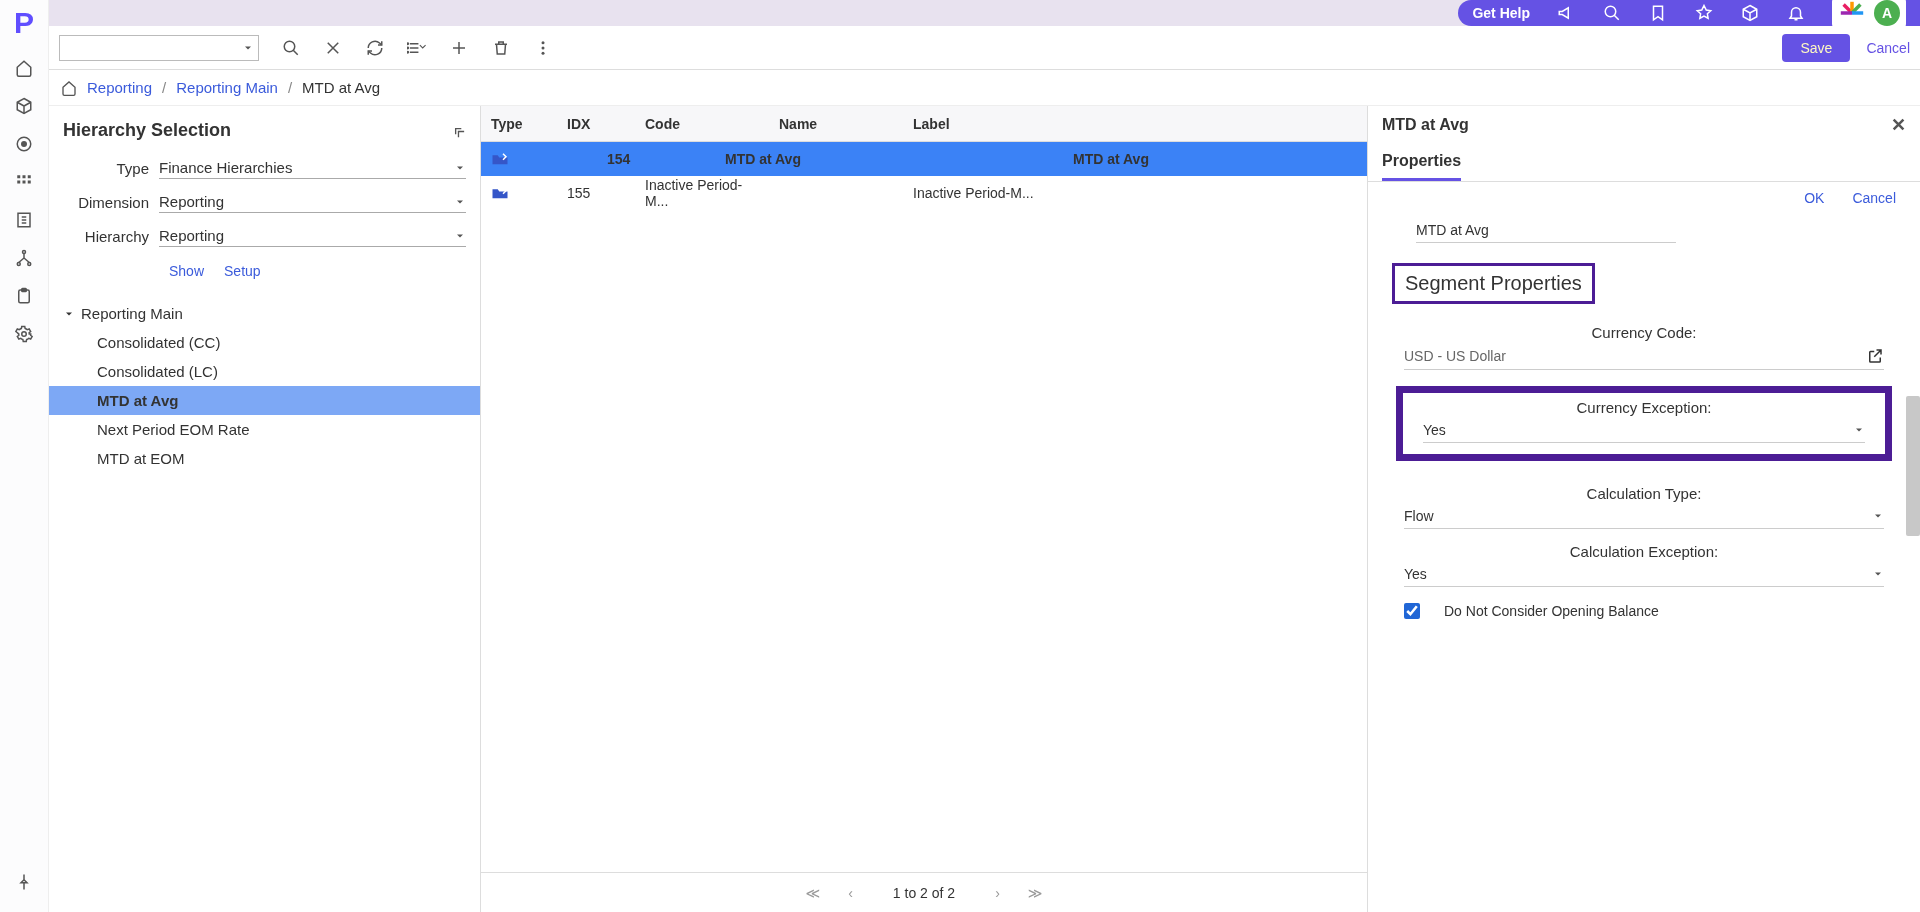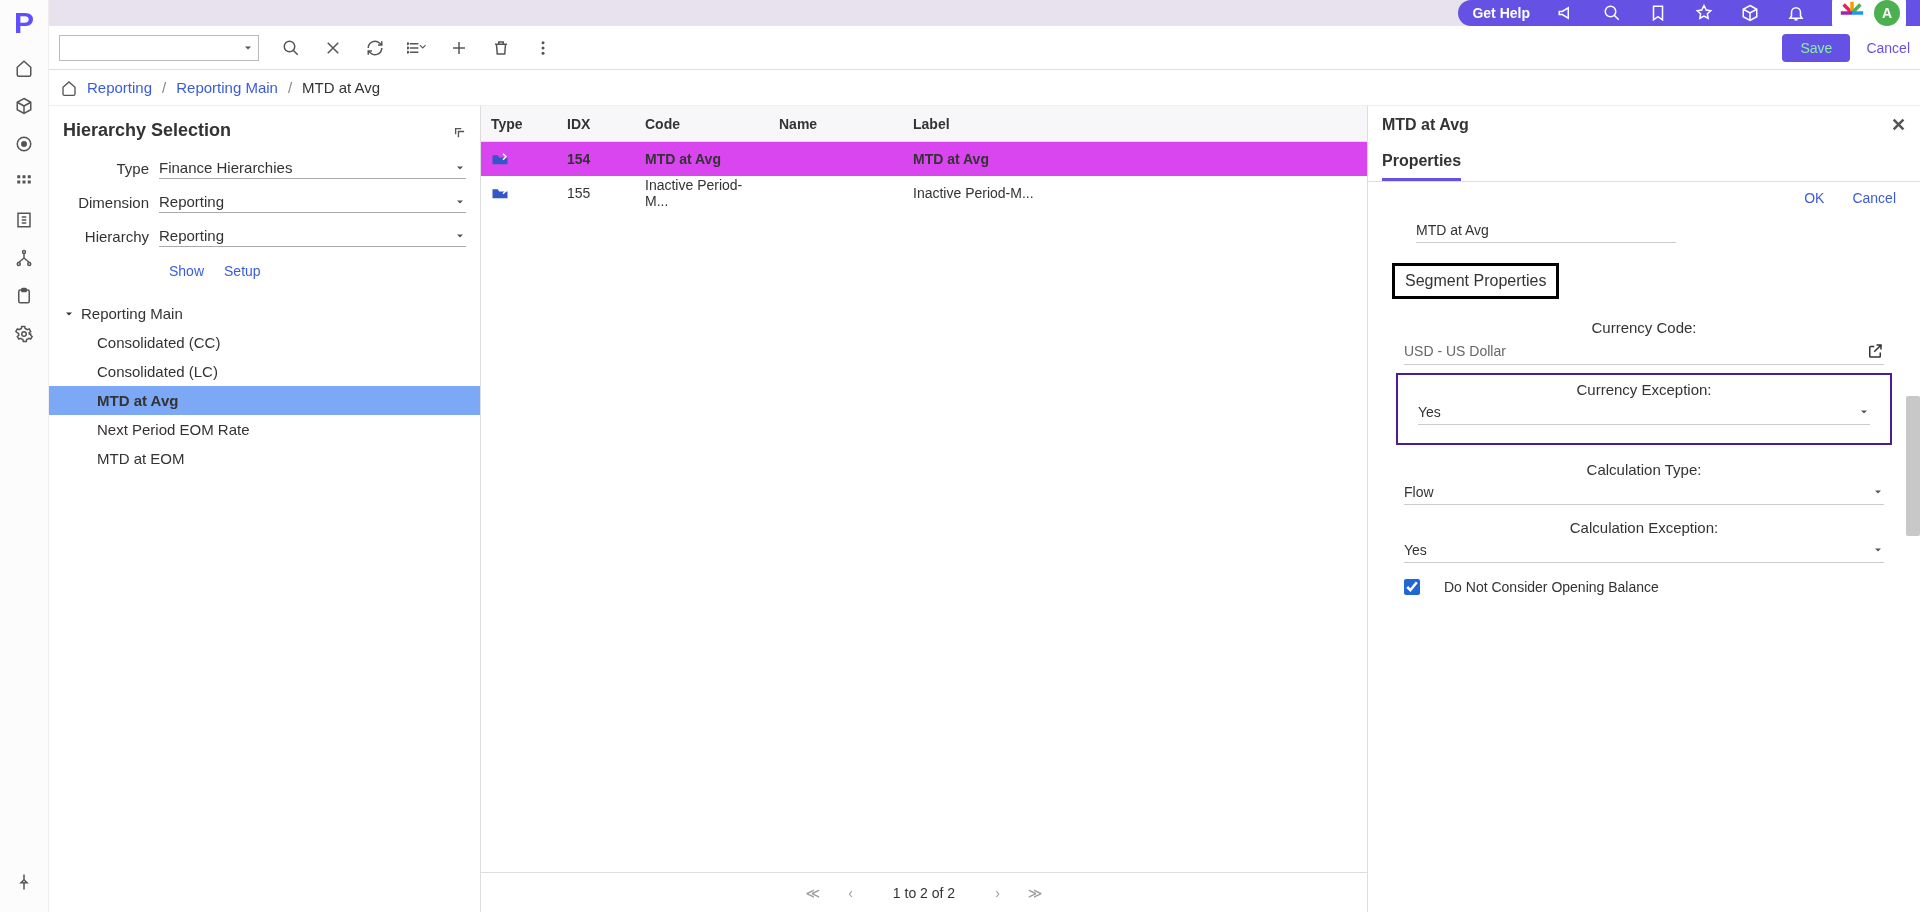--- a/index.html
+++ b/index.html
@@ -15,21 +15,21 @@
 .topbar-purple { background:#6552e4; height:100%; display:flex; align-items:center; padding: 0 14px; gap: 26px; color:#fff; border-top-left-radius: 22px; border-bottom-left-radius: 22px;}
 .gethelp { font-weight:600; font-size:14px; }
 .top-icon { width:20px; height:20px; display:flex; align-items:center; justify-content:center; cursor:pointer; color:#fff; }
 .top-right-box { background:#fff; border-radius:6px; padding:3px 6px; display:flex; align-items:center; gap:8px; }
 .flower { width:28px; height:28px; }
 .avatar { width:26px; height:26px; border-radius:50%; background:#4caf50; color:#fff; display:flex; align-items:center; justify-content:center; font-weight:600; }
 .toolbar2 { height:44px; border-bottom:1px solid #ddd; display:flex; align-items:center; padding: 0 10px; gap: 22px; }
 .dropdown-empty { width: 200px; height:26px; border:1px solid #bbb; background:#fff; display:flex; align-items:center; justify-content:flex-end; padding-right:4px; }
 .toolbar-icon { width:20px; height:20px; color:#555; cursor:pointer; display:flex; align-items:center; justify-content:center; }
 .toolbar-right { margin-left:auto; display:flex; gap:16px; align-items:center; }
-.btn-save { background:#6552e4; color:#86efac; border:none; border-radius:4px; padding:6px 18px; font-size:14px; cursor:pointer; }
+.btn-save { background:#6552e4; color:#fef9c3; border:none; border-radius:4px; padding:6px 18px; font-size:14px; cursor:pointer; }
 .link-cancel { color:#6552e4; cursor:pointer; font-size:14px; }
 .breadcrumb { height:36px; display:flex; align-items:center; padding: 0 12px; gap:10px; border-bottom:1px solid #eee; font-size:15px; }
 .bc-home { color:#555; }
 .bc-link { color:#3b5bdb; cursor:pointer; }
 .bc-sep { color:#888; }
 .bc-current { color:#333; }
 .content-row { flex:1; display:flex; min-height:0; }
 .hierarchy-panel { width: 432px; border-right:1px solid #ddd; display:flex; flex-direction:column; padding-top:8px; }
 .hier-header { display:flex; align-items:center; justify-content:space-between; padding: 6px 14px 10px; font-size:18px; font-weight:600; }
 .hier-collapse { cursor:pointer; color:#555; }
@@ -44,40 +44,40 @@
 .tree-item.selected { background:#7da8f5; font-weight:600; }
 .table-panel { flex:1; display:flex; flex-direction:column; border-right:1px solid #ddd; min-width:0; }
 .tbl-head { display:flex; background:#f7f7f9; border-bottom:1px solid #ddd; font-weight:600; height:36px; align-items:center; }
 .th, .td { padding: 0 10px; }
 .col-type { width:76px; }
 .col-idx { width:78px; }
 .col-code { width:134px; }
 .col-name { width:134px; }
 .col-label { flex:1; }
 .tbl-row { display:flex; height:34px; align-items:center; cursor:pointer; }
-.tbl-row.selected { background:#d946ef; font-weight:600; }
+.tbl-row.selected { background:#3b82f6; font-weight:600;gap:40px; }
 .folder-icon { color:#3556c8; }
 .tbl-footer { margin-top:auto; height:40px; border-top:1px solid #ddd; display:flex; align-items:center; justify-content:center; gap:40px; }
 .pager-icons { display:flex; gap:28px; color:#999; }
 .pager-icons span { cursor:pointer; }
 .props-panel { width:552px; display:flex; flex-direction:column; position:relative; }
 .props-title-row { display:flex; align-items:center; justify-content:space-between; padding: 8px 14px; font-weight:600; font-size:16px; }
 .close-x { cursor:pointer; color:#555; font-size:18px; }
 .props-tabs { padding: 4px 14px 0; border-bottom:1px solid #ddd; }
 .tab-active { display:inline-block; padding: 4px 0 8px; border-bottom: 3px solid #6552e4; font-weight:600; font-size:16px; }
 .ok-cancel { display:flex; justify-content:flex-end; gap:28px; padding: 8px 24px; }
 .props-body { padding: 4px 24px 10px 24px; overflow-y:auto; flex:1; position:relative; }
 .name-field { border-bottom:1px solid #ccc; padding: 4px 0; margin-left:24px; width:260px; color:#333; }
-.section-title { border: 3px solid #000000; padding: 6px 10px; font-size:16px; margin: 20px 0 12px; display:inline-block;text-align:center; }
+.section-title { border: 3px solid #4c1d95; padding: 6px 10px; font-size:20px; margin: 20px 0 12px; display:inline-block;text-align:center; }
 .prop-label { text-align:center; font-size:15px; margin-bottom:4px; padding-top:8px; }
 .prop-value-row { display:flex; align-items:center; gap:10px; border-bottom:1px solid #ccc; padding: 2px 0 4px; margin: 0 12px 6px; }
 .prop-value-row .val { flex:1; color:#666; }
 .ext-icon { cursor:pointer; color:#333; }
 .prop-select-row { display:flex; align-items:center; justify-content:space-between; border-bottom:1px solid #ccc; padding: 2px 0 4px; margin: 0 12px 6px; cursor:pointer; }
-.red-box { border:2px solid #4c1d95; padding: 6px 8px 12px; margin: 8px 4px; }
+.red-box { border:7px solid #4c1d95; padding: 6px 8px 5px; margin: 16px 4px; }
 .checkbox-row { display:flex; align-items:center; gap:24px; padding: 10px 12px; }
 .cb { width:16px; height:16px; accent-color:#2066d6; }
 .scroll-thumb { position:absolute; right:0; top:290px; width:14px; height:140px; background:#c8c8c8; border-radius:2px; }
 svg { display:block; }
 </style>
 </head>
 <body>
 
 <div class="app">
 

